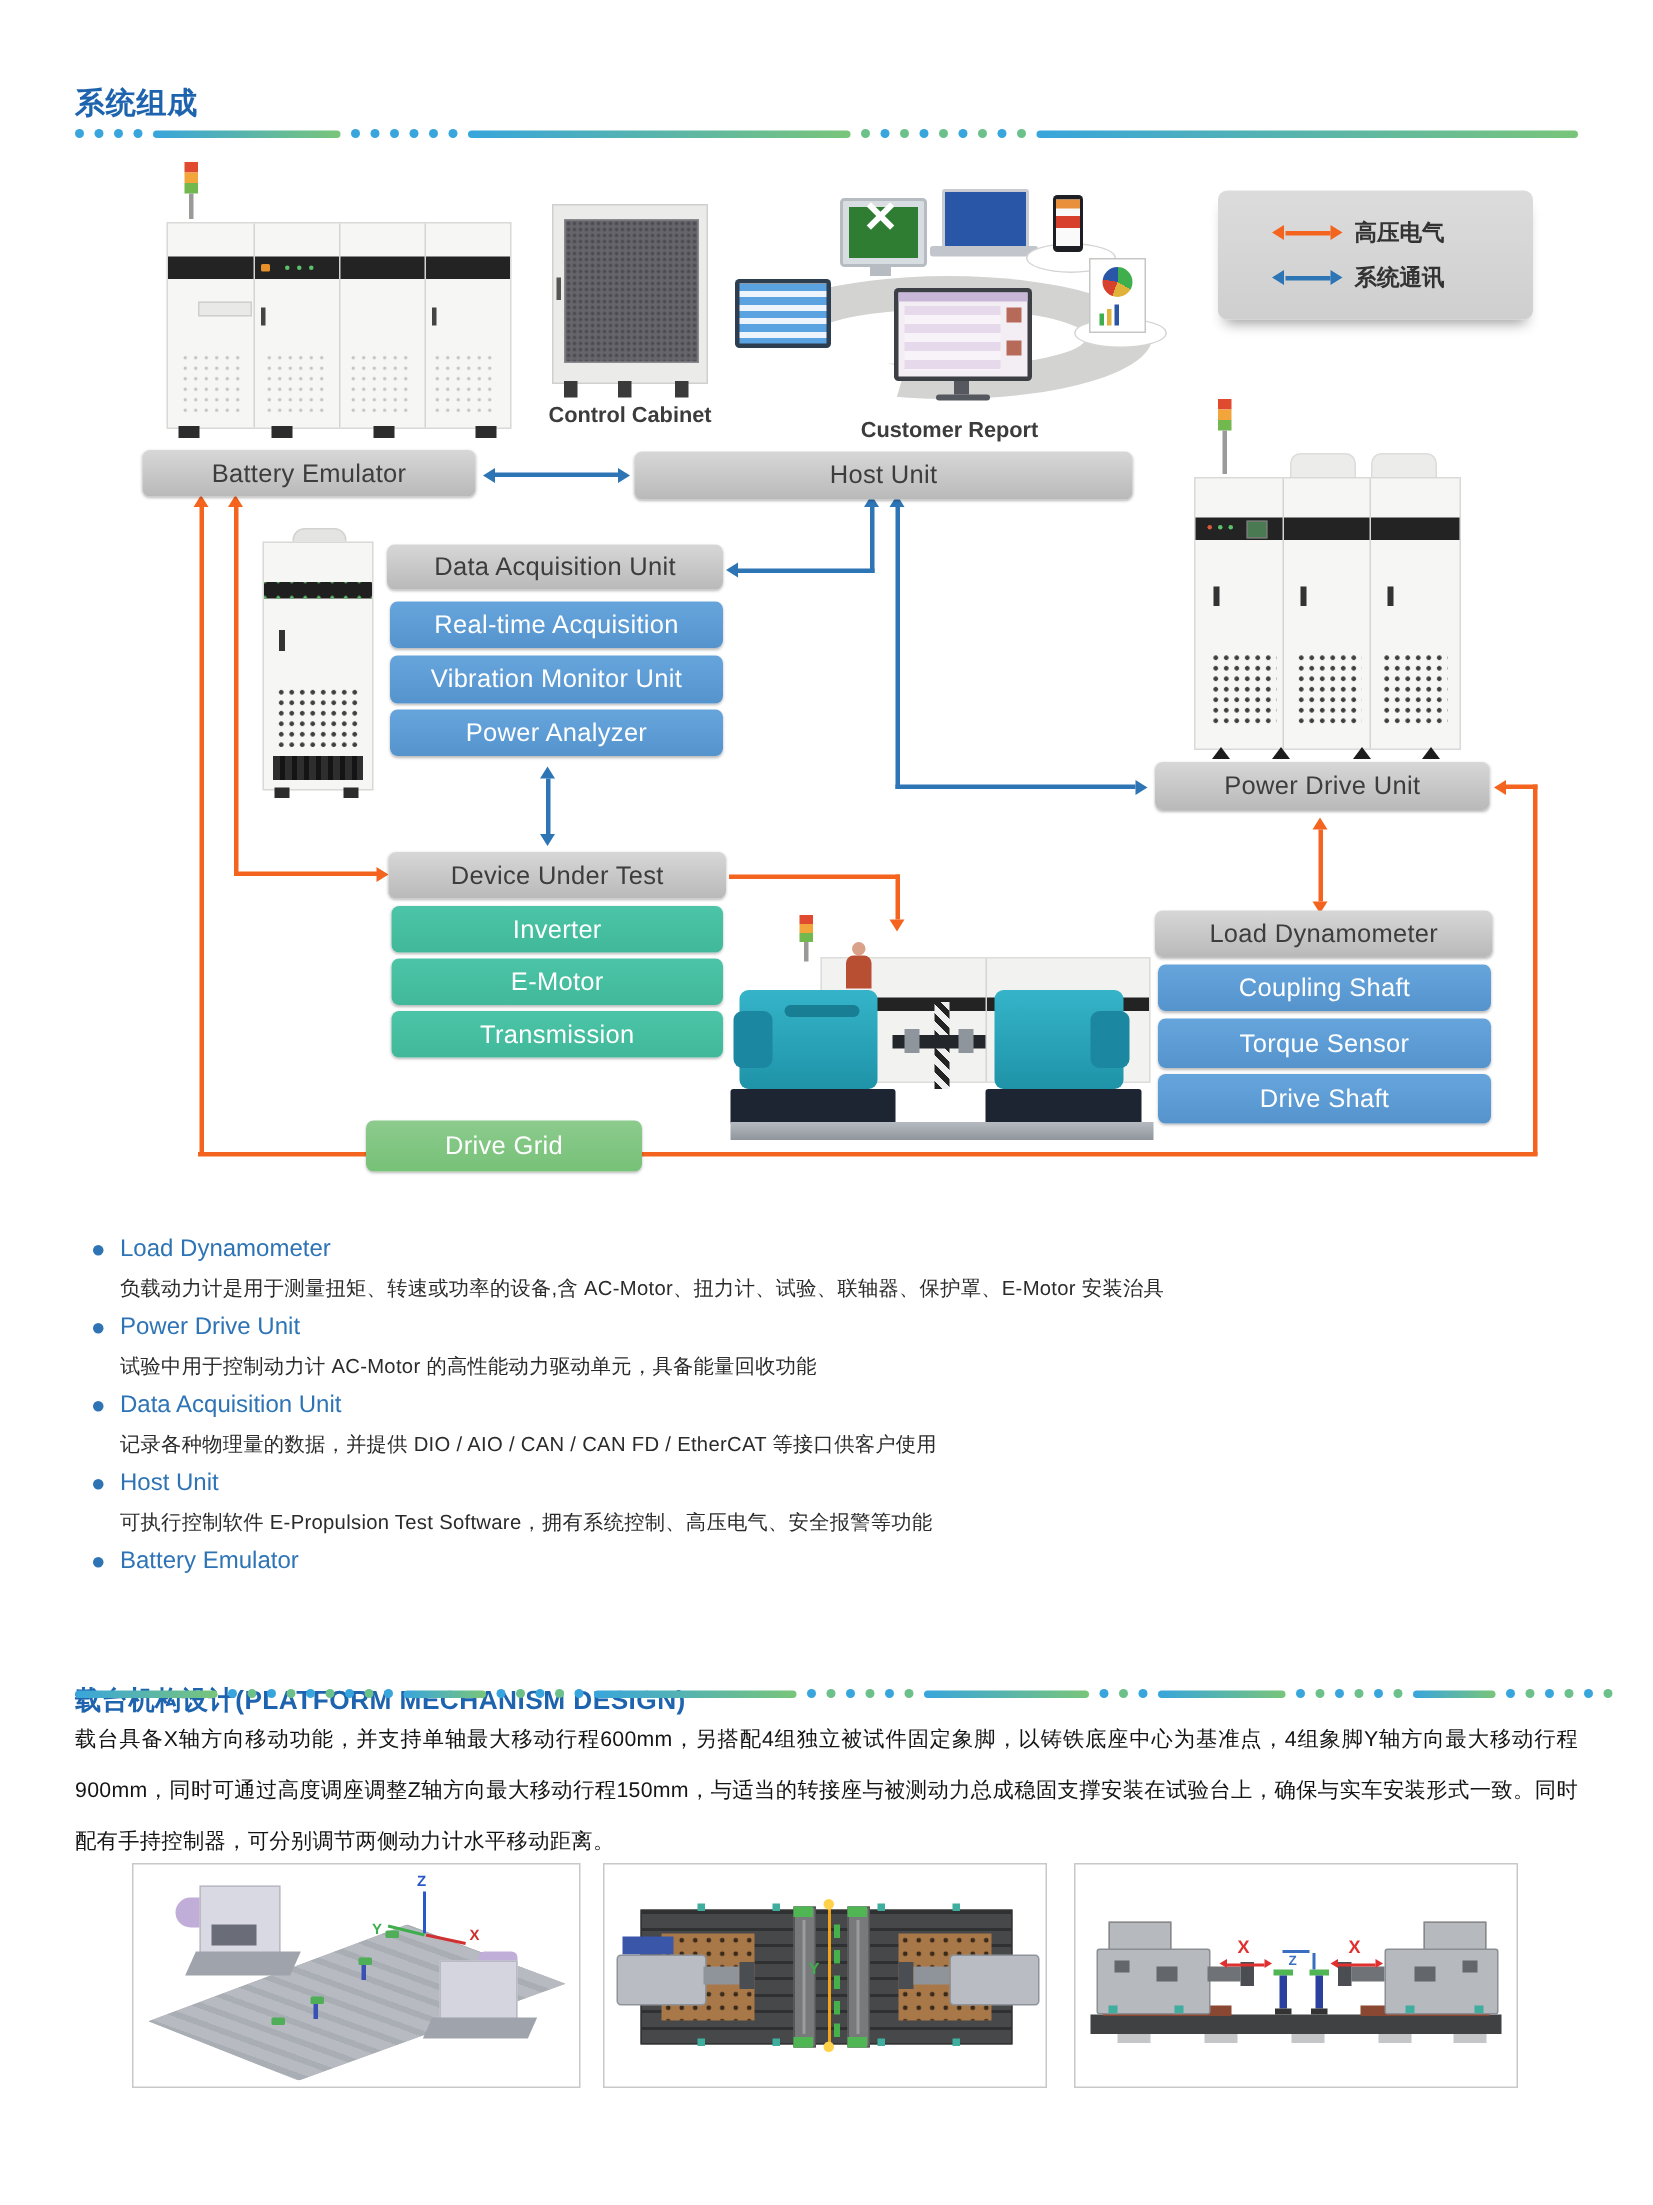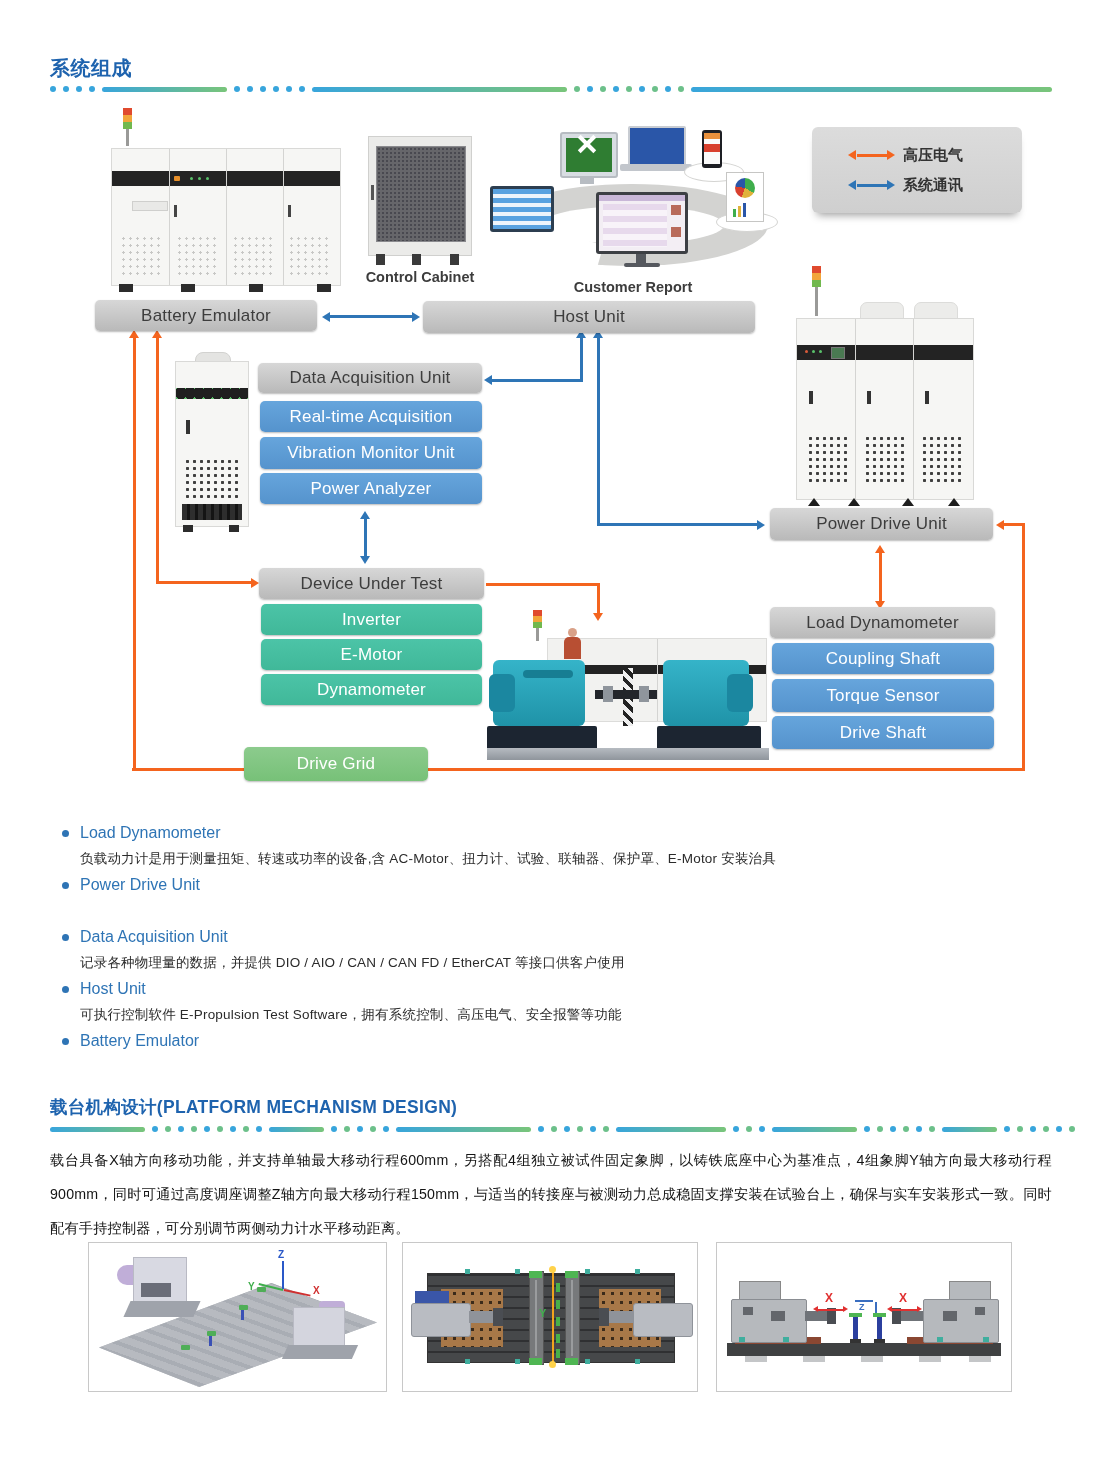--- a/index.html
+++ b/index.html
@@ -1,21 +1,21 @@
 <!DOCTYPE html>
 <html><head>
 <meta charset="utf-8">
 <style>
   html,body{margin:0;padding:0;background:#fff;}
   body{font-family:"Liberation Sans","DejaVu Sans",sans-serif;}
   .page{position:relative;width:1102px;height:1470px;background:#ffffff;overflow:hidden;}
   .abs{position:absolute;}
   
   .h1{position:absolute;font-size:20px;font-weight:600;color:#1e63ae;letter-spacing:.5px;}
-  .h2{position:absolute;font-size:17.5px;font-weight:600;color:#1e63ae;letter-spacing:.3px;}
+  .h2{position:absolute;font-size:17.5px;font-weight:600;color:#1e63ae;letter-spacing:.3px;margin-top:26px;}
   
   .sep{position:absolute;display:flex;align-items:center;gap:7px;height:6px;}
   .sep .d{width:6px;height:6px;border-radius:50%;flex:none;}
   .sep .db{background:#38a5dc;} .sep .dg{background:#6cc08a;}
   .sep .bar{height:5px;border-radius:3px;background:linear-gradient(90deg,#38a5dc,#79c57a);flex:none;}
   .sep .grow{flex:1;}
   
   .box{position:absolute;display:flex;align-items:center;justify-content:center;border-radius:5px;
        font-size:17px;font-weight:500;letter-spacing:.2px;box-shadow:0 1px 2px rgba(0,0,0,.28);}
   .gray{background:linear-gradient(#d7d7d7,#b9b9b9);color:#3d3d3d;}
@@ -288,34 +288,35 @@
 
   <div class="box gray" style="left:95px;top:300px;width:222px;height:31px;">Battery Emulator</div>
   <div class="box gray" style="left:423px;top:301px;width:332px;height:32px;">Host Unit</div>
   <div class="box gray" style="left:258px;top:363px;width:224px;height:30px;">Data Acquisition Unit</div>
   <div class="box blue" style="left:260px;top:401px;width:222px;height:31px;">Real-time Acquisition</div>
   <div class="box blue" style="left:260px;top:437px;width:222px;height:32px;">Vibration Monitor Unit</div>
   <div class="box blue" style="left:260px;top:473px;width:222px;height:31px;">Power Analyzer</div>
   <div class="box gray" style="left:259px;top:568px;width:225px;height:31px;">Device Under Test</div>
   <div class="box teal" style="left:261px;top:604px;width:221px;height:31px;">Inverter</div>
   <div class="box teal" style="left:261px;top:639px;width:221px;height:31px;">E-Motor</div>
-  <div class="box teal" style="left:261px;top:674px;width:221px;height:31px;">Dynamometer</div>
+  <div class="box teal" style="left:261px;top:674px;width:221px;height:31px;">Transmission</div>
   <div class="box green" style="left:244px;top:747px;width:184px;height:34px;">Drive Grid</div>
   <div class="box gray" style="left:770px;top:508px;width:223px;height:32px;">Power Drive Unit</div>
   <div class="box gray" style="left:770px;top:607px;width:225px;height:31px;">Load Dynamometer</div>
   <div class="box blue" style="left:772px;top:643px;width:222px;height:31px;">Coupling Shaft</div>
   <div class="box blue" style="left:772px;top:679px;width:222px;height:33px;">Torque Sensor</div>
   <div class="box blue" style="left:772px;top:716px;width:222px;height:33px;">Drive Shaft</div>
 
   <span class="bdot" style="left:62px;top:830px;"></span>
   <div class="bhead" style="left:80px;top:824px;">Load Dynamometer</div>
   <div class="bdesc" style="left:80px;top:850px;width:950px;">负载动力计是用于测量扭矩、转速或功率的设备,含 AC-Motor、扭力计、试验、联轴器、保护罩、E-Motor 安装治具</div>
 
   <span class="bdot" style="left:62px;top:882px;"></span>
   <div class="bhead" style="left:80px;top:876px;">Power Drive Unit</div>
+  <div class="bdesc" style="left:80px;top:902px;width:950px;">试验中用于控制动力计 AC-Motor 的高性能动力驱动单元，具备能量回收功能</div>
 
   <span class="bdot" style="left:62px;top:934px;"></span>
   <div class="bhead" style="left:80px;top:928px;">Data Acquisition Unit</div>
   <div class="bdesc" style="left:80px;top:954px;width:950px;">记录各种物理量的数据，并提供 DIO / AIO / CAN / CAN FD / EtherCAT 等接口供客户使用</div>
 
   <span class="bdot" style="left:62px;top:986px;"></span>
   <div class="bhead" style="left:80px;top:980px;">Host Unit</div>
   <div class="bdesc" style="left:80px;top:1006px;width:950px;">可执行控制软件 E-Propulsion Test Software，拥有系统控制、高压电气、安全报警等功能</div>
 
   <span class="bdot" style="left:62px;top:1038px;"></span>

